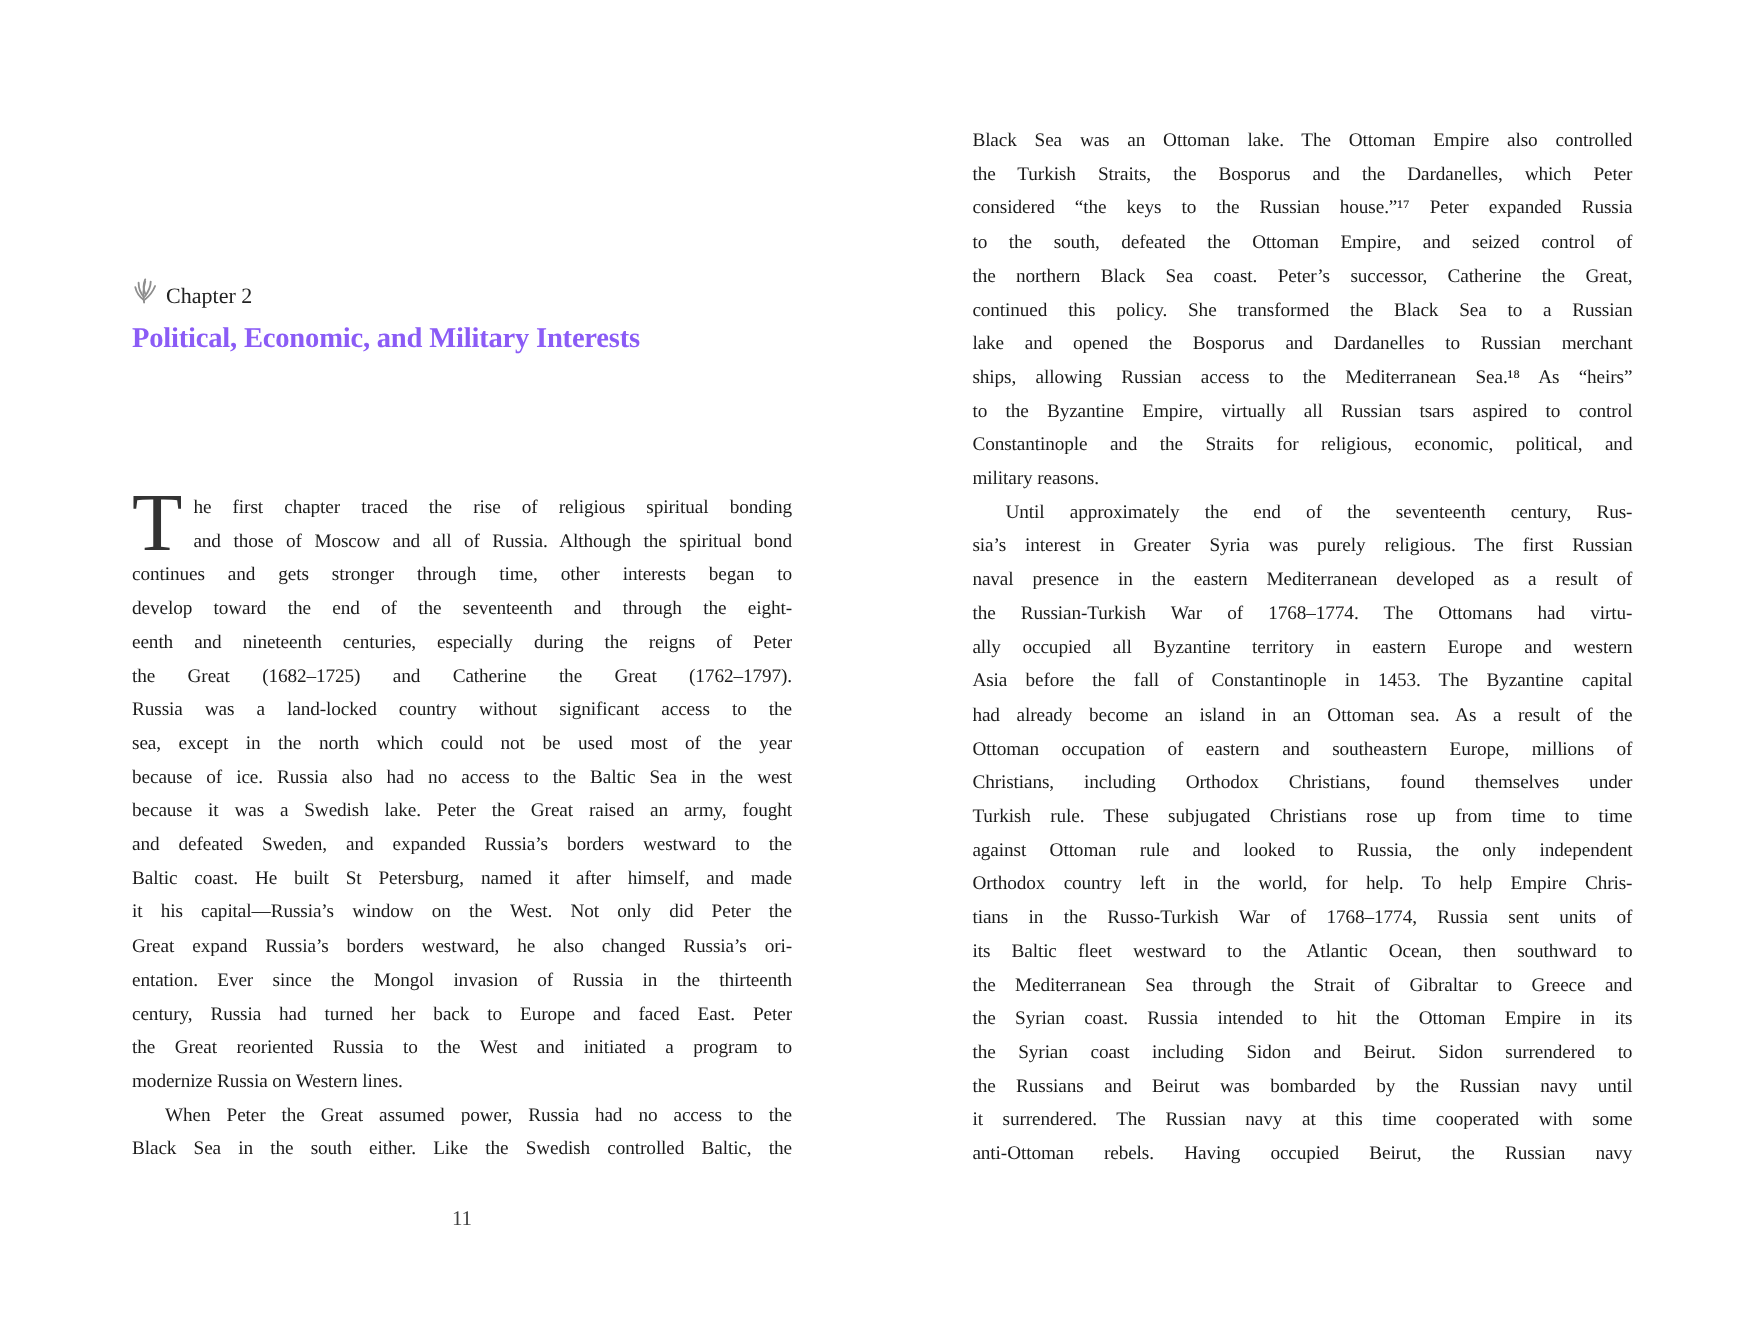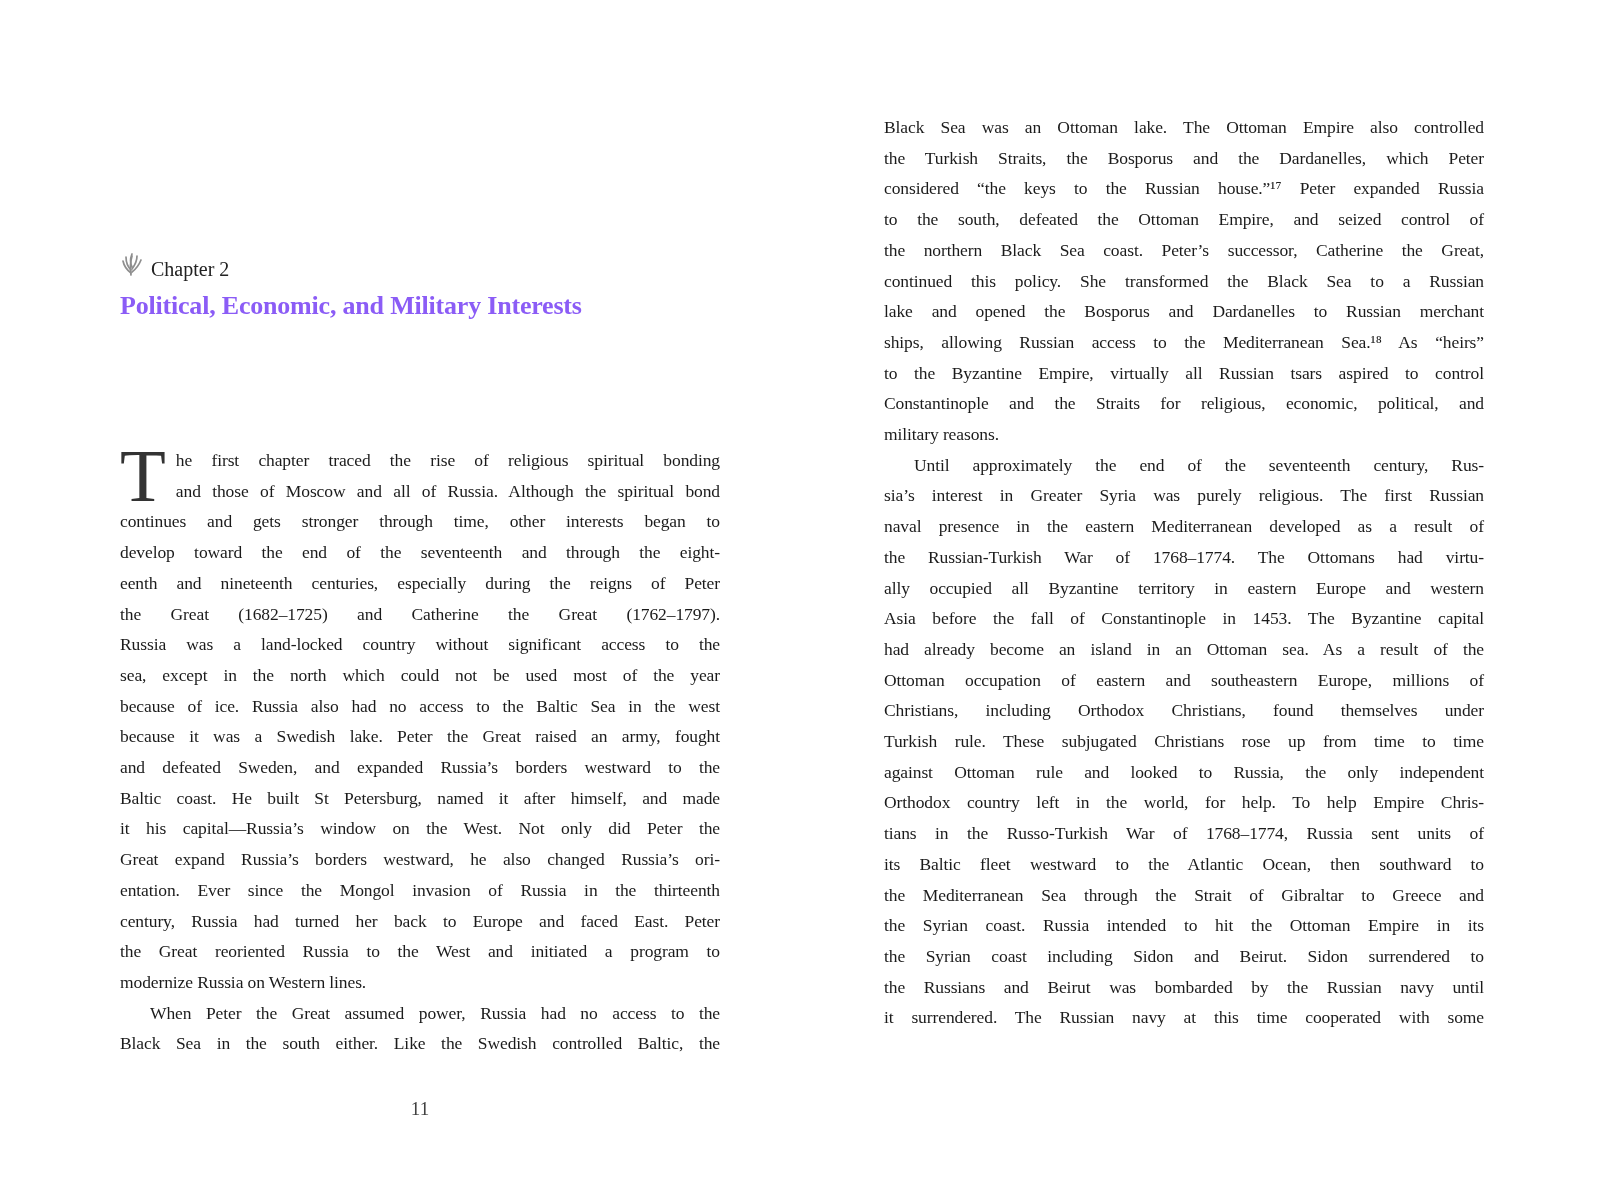--- a/index.html
+++ b/index.html
@@ -168,18 +168,19 @@
             <div class="line">Turkish rule. These subjugated Christians rose up from time to time</div>
             <div class="line">against Ottoman rule and looked to Russia, the only independent</div>
             <div class="line">Orthodox country left in the world, for help. To help Empire Chris-</div>
             <div class="line">tians in the Russo-Turkish War of 1768–1774, Russia sent units of</div>
             <div class="line">its Baltic fleet westward to the Atlantic Ocean, then southward to</div>
             <div class="line">the Mediterranean Sea through the Strait of Gibraltar to Greece and</div>
             <div class="line">the Syrian coast. Russia intended to hit the Ottoman Empire in its</div>
             <div class="line">the Syrian coast including Sidon and Beirut. Sidon surrendered to</div>
             <div class="line">the Russians and Beirut was bombarded by the Russian navy until</div>
             <div class="line">it surrendered. The Russian navy at this time cooperated with some</div>
+            <div class="line">anti-Ottoman rebels. Having occupied Beirut, the Russian navy</div>
           </div>
         </div>
     </div>
   </div>
 
 </div>
 
 </body></html>

